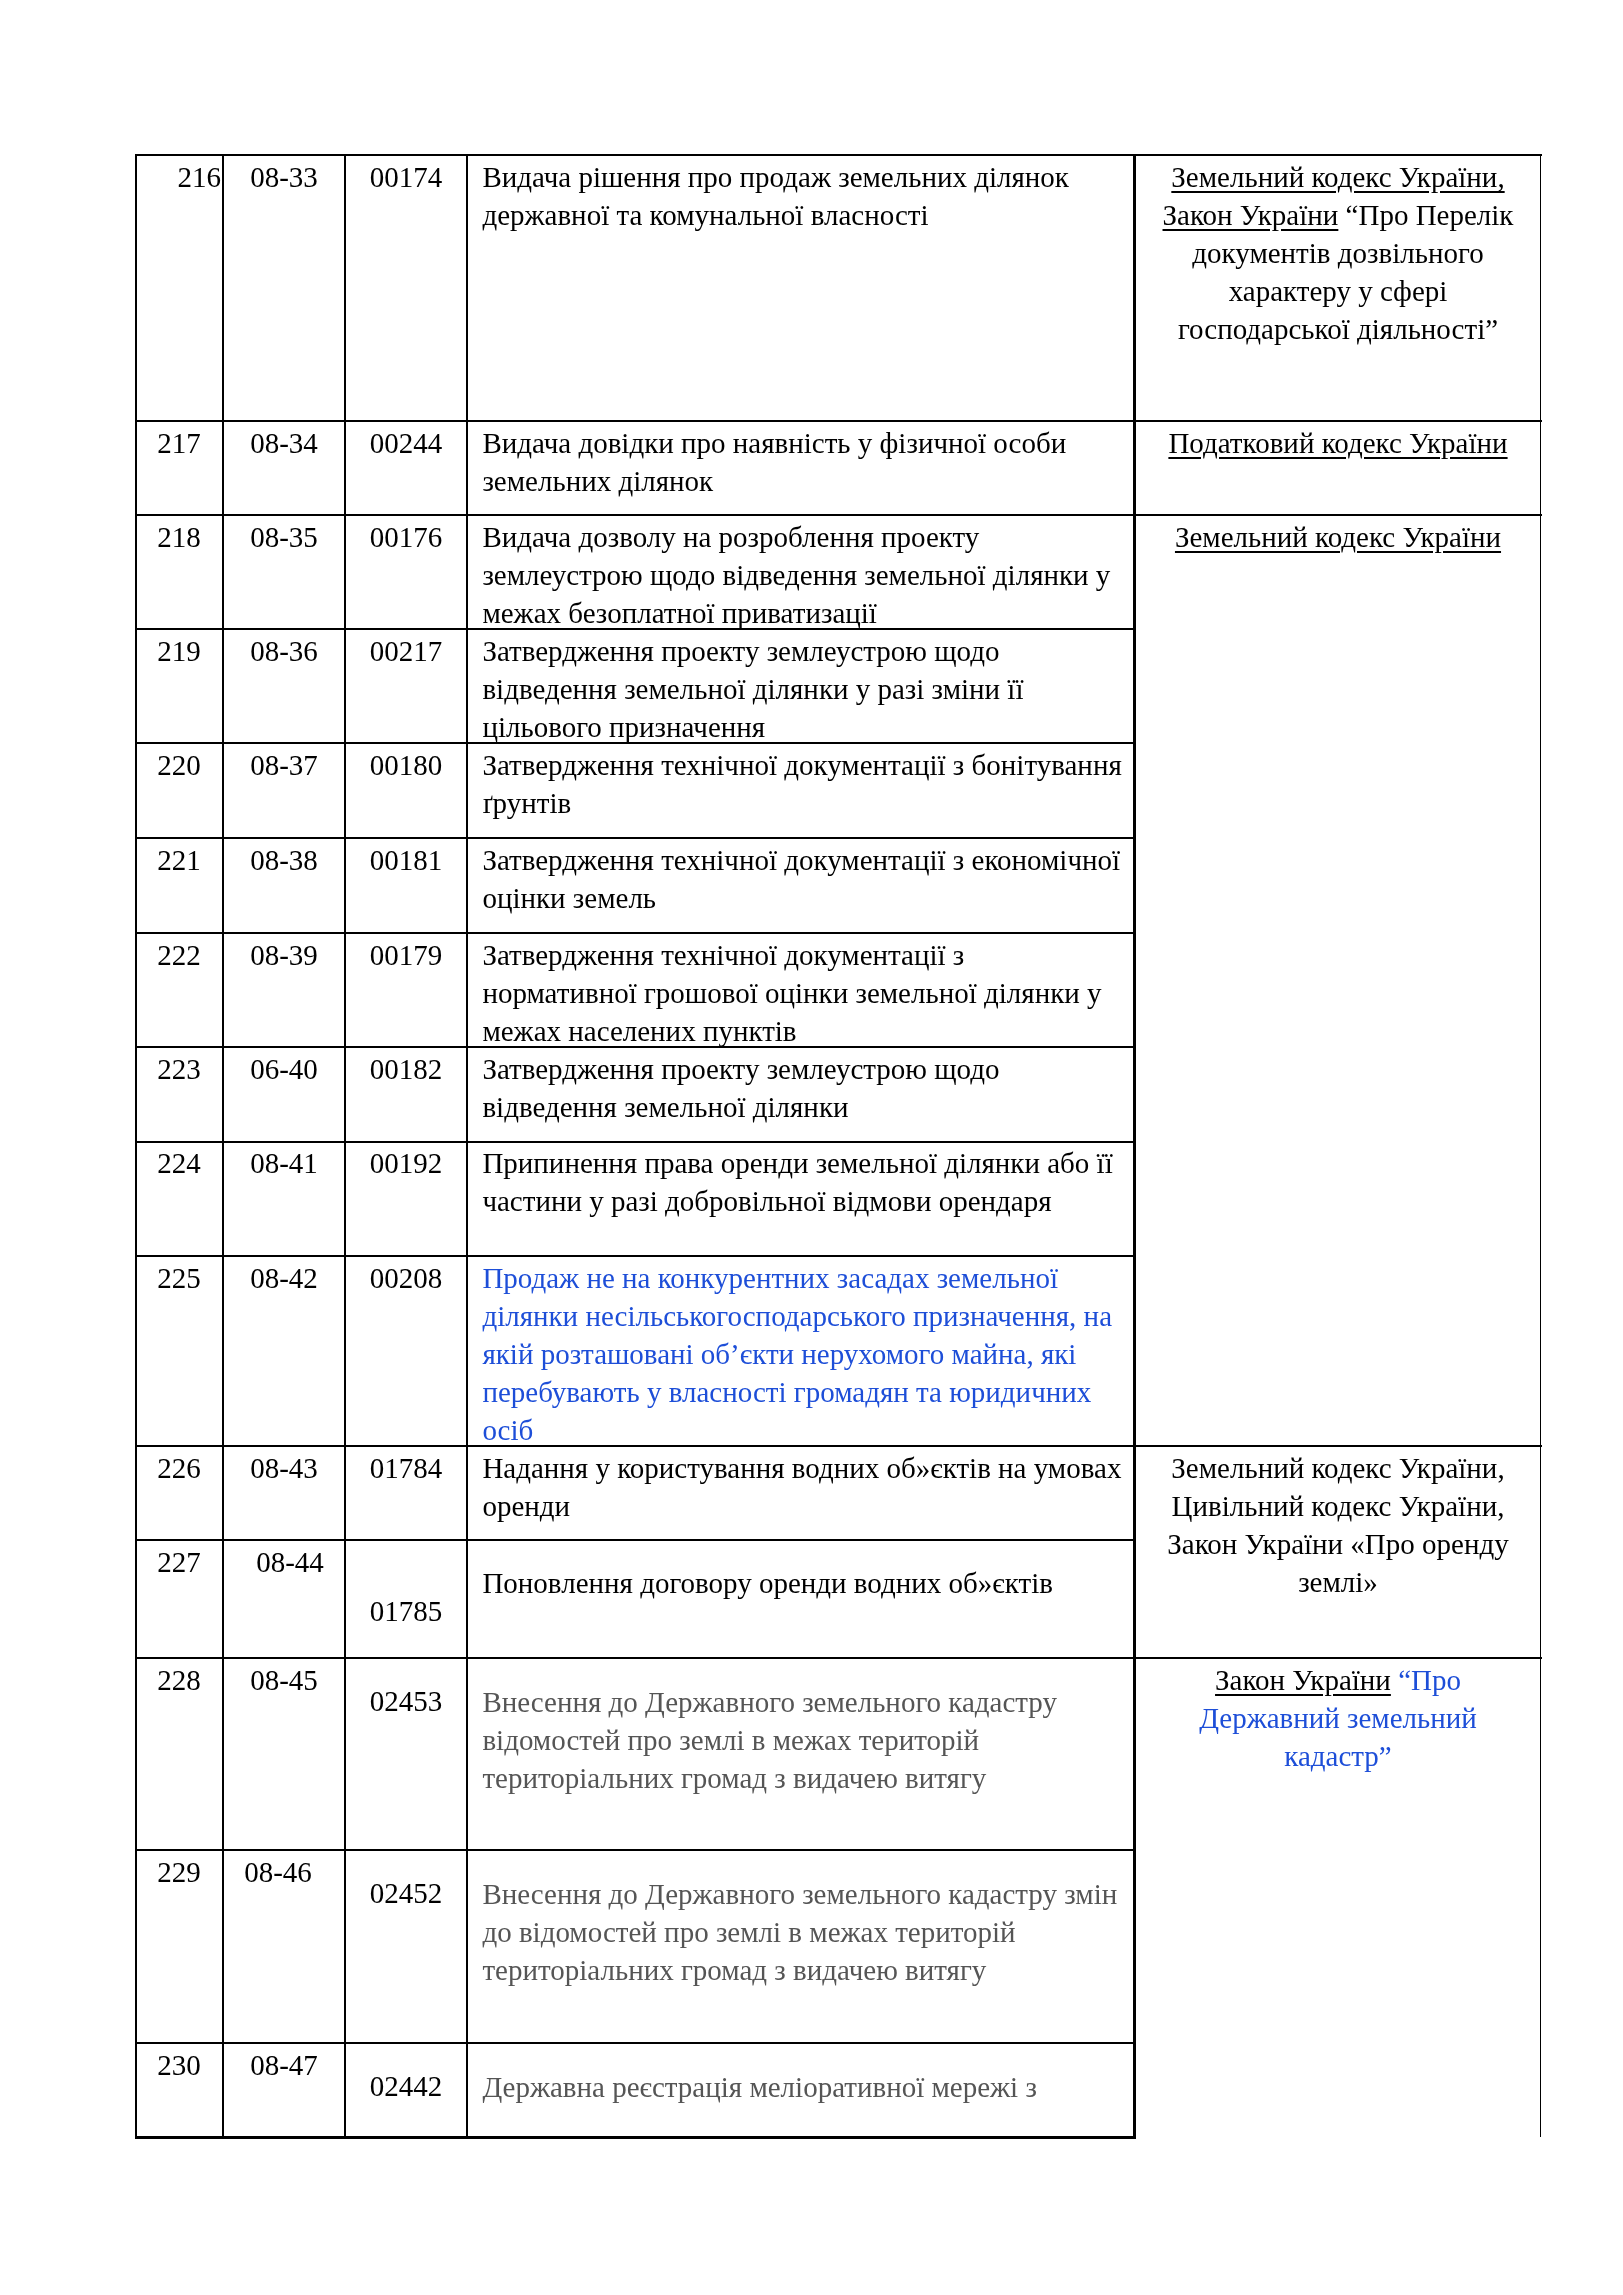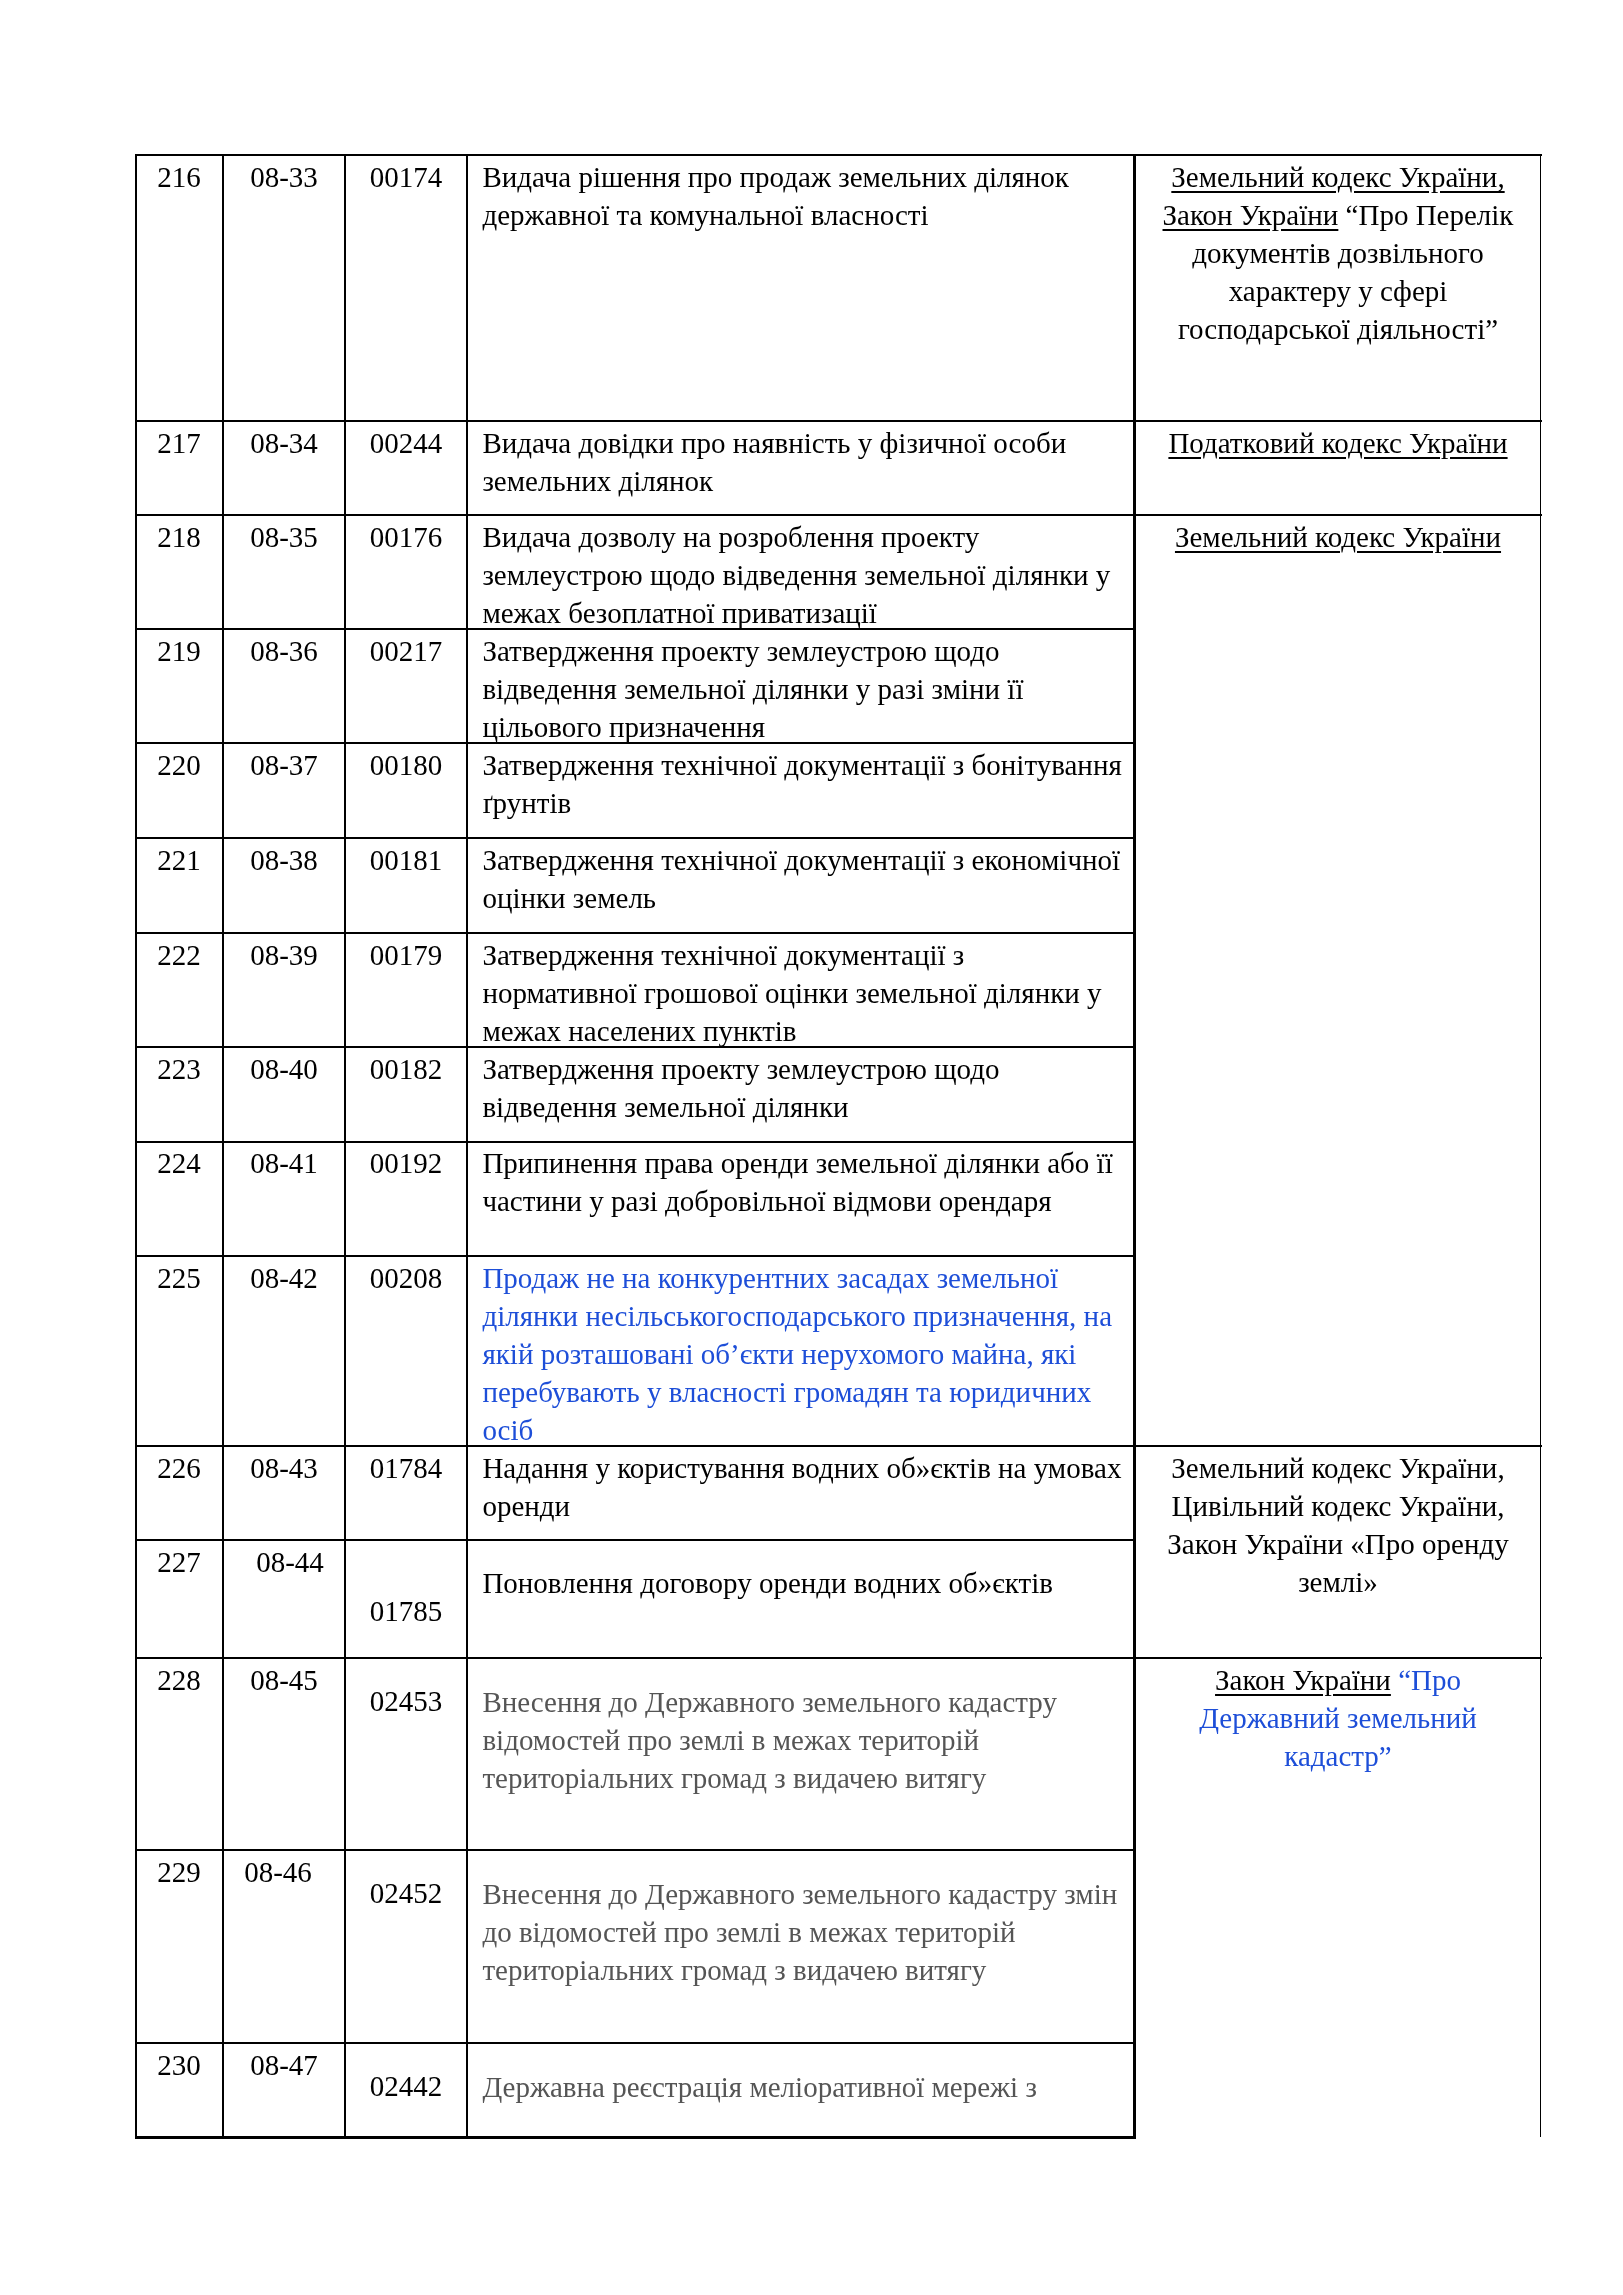--- a/index.html
+++ b/index.html
@@ -38,21 +38,21 @@
   <div class="hl" style="left:135px; top:2042px; width:1000px;"></div>
   <div class="hl" style="left:135px; top:2136px; width:1001px; height:2.6px;"></div>
 
   <div class="vl" style="left:135px; top:154px; height:1983px;"></div>
   <div class="vl" style="left:222px; top:154px; height:1983px;"></div>
   <div class="vl" style="left:344px; top:154px; height:1983px;"></div>
   <div class="vl" style="left:466px; top:154px; height:1983px;"></div>
   <div class="vl" style="left:1133px; top:154px; height:1983px; width:2.6px;"></div>
   <div class="vl" style="left:1540px; top:154px; height:1983px; width:1.3px;"></div>
 
-  <div class="cell num" style="left:137px; top:158px; width:84px;">216</div>
+  <div class="cell num" style="left:137px; top:158px; width:84px;text-align:right;">216</div>
   <div class="cell num" style="left:224px; top:158px; width:120px;">08-33</div>
   <div class="cell num" style="left:346px; top:158px; width:120px;">00174</div>
   <div class="cell desc" style="left:468px; top:158px; width:665px;">Видача рішення про продаж земельних ділянок державної та комунальної власності</div>
 
   <div class="cell num" style="left:137px; top:424px; width:84px;">217</div>
   <div class="cell num" style="left:224px; top:424px; width:120px;">08-34</div>
   <div class="cell num" style="left:346px; top:424px; width:120px;">00244</div>
   <div class="cell desc" style="left:468px; top:424px; width:665px;">Видача довідки про наявність у фізичної особи земельних ділянок</div>
 
   <div class="cell num" style="left:137px; top:518px; width:84px;">218</div>
@@ -74,21 +74,21 @@
   <div class="cell num" style="left:224px; top:841px; width:120px;">08-38</div>
   <div class="cell num" style="left:346px; top:841px; width:120px;">00181</div>
   <div class="cell desc" style="left:468px; top:841px; width:665px;">Затвердження технічної документації з економічної оцінки земель</div>
 
   <div class="cell num" style="left:137px; top:936px; width:84px;">222</div>
   <div class="cell num" style="left:224px; top:936px; width:120px;">08-39</div>
   <div class="cell num" style="left:346px; top:936px; width:120px;">00179</div>
   <div class="cell desc" style="left:468px; top:936px; width:665px;">Затвердження технічної документації з нормативної грошової оцінки земельної ділянки у межах населених пунктів</div>
 
   <div class="cell num" style="left:137px; top:1050px; width:84px;">223</div>
-  <div class="cell num" style="left:224px; top:1050px; width:120px;">08-40</div>
+  <div class="cell num" style="left:224px; top:1050px; width:120px;">06-40</div>
   <div class="cell num" style="left:346px; top:1050px; width:120px;">00182</div>
   <div class="cell desc" style="left:468px; top:1050px; width:665px;">Затвердження проекту землеустрою щодо відведення земельної ділянки</div>
 
   <div class="cell num" style="left:137px; top:1144px; width:84px;">224</div>
   <div class="cell num" style="left:224px; top:1144px; width:120px;">08-41</div>
   <div class="cell num" style="left:346px; top:1144px; width:120px;">00192</div>
   <div class="cell desc" style="left:468px; top:1144px; width:665px;">Припинення права оренди земельної ділянки або її частини у разі добровільної відмови орендаря</div>
 
   <div class="cell num" style="left:137px; top:1259px; width:84px;">225</div>
   <div class="cell num" style="left:224px; top:1259px; width:120px;">08-42</div>

